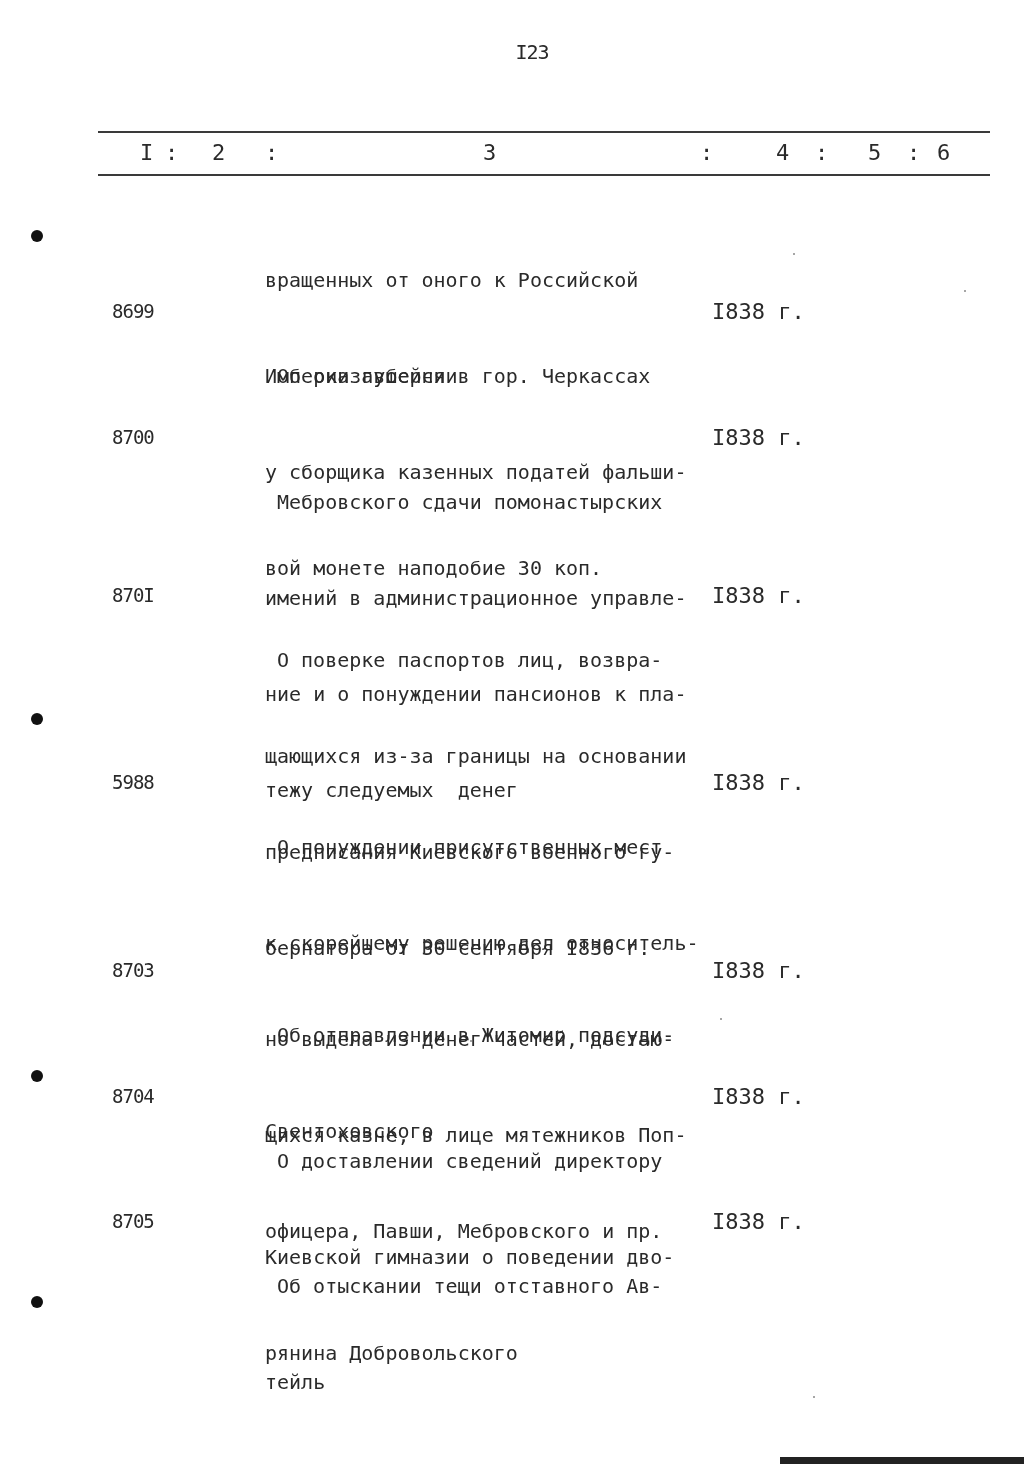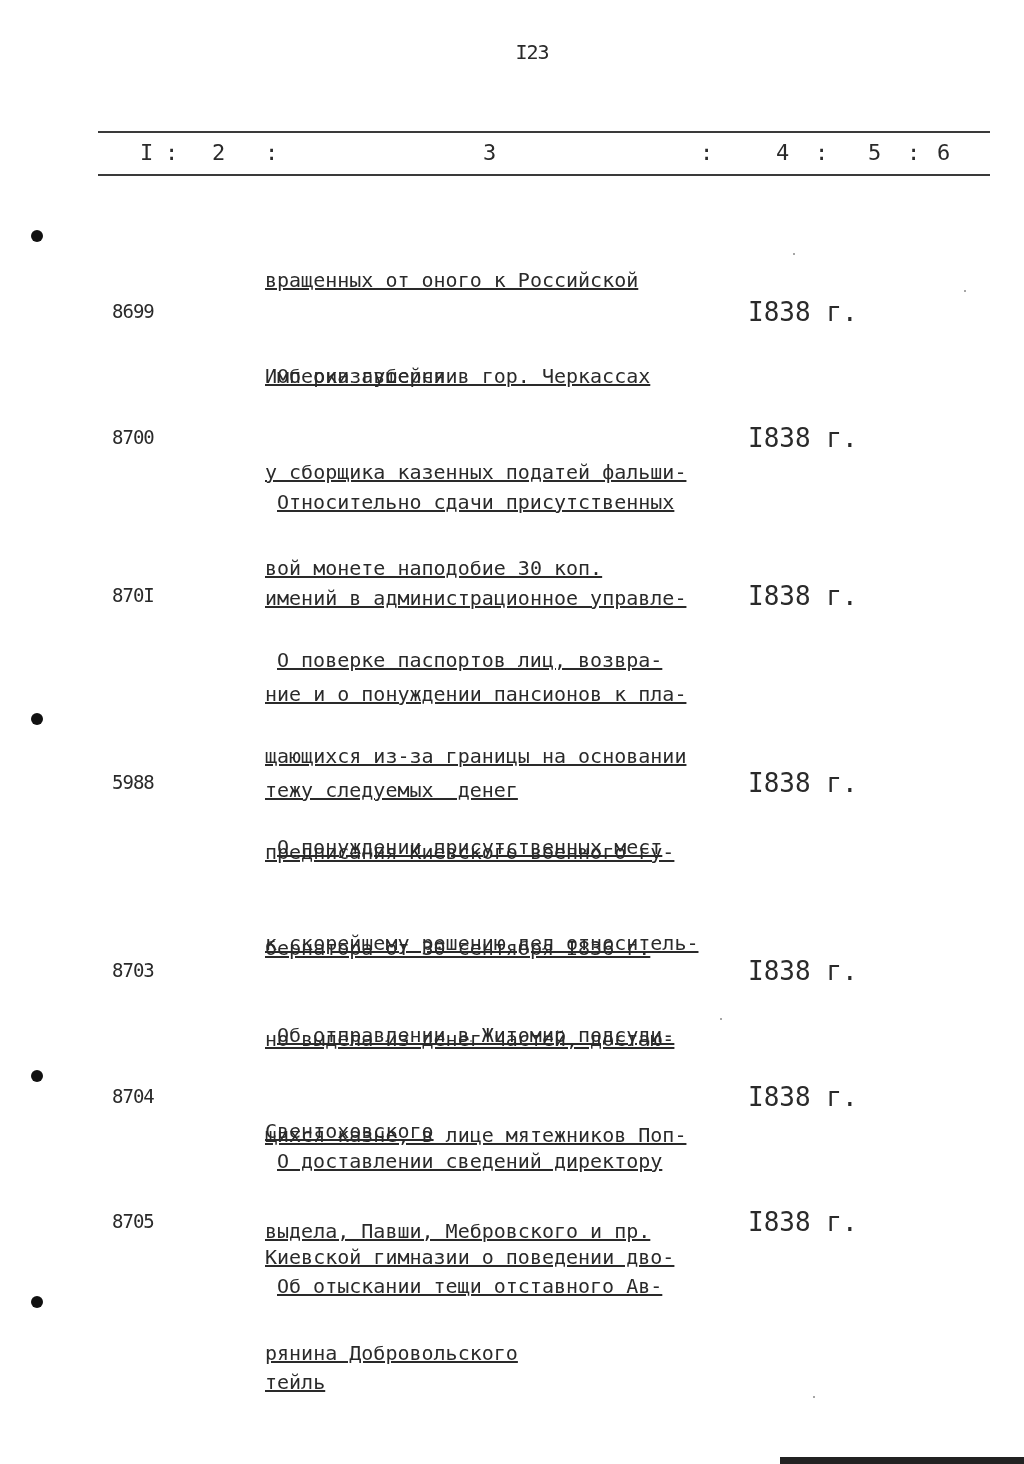--- a/index.html
+++ b/index.html
@@ -59,27 +59,27 @@
     }
     .entry .desc {
       position: absolute;
       left: 265px;
       top: 0;
       width: 470px;
       font-size: 20px;
       line-height: 32px;
       white-space: pre;
     }
-    .entry .desc .line { display: block; height: 32px; text-decoration: underline; }
+    .entry .desc .line { display: block; height: 32px; }
     .entry .desc .line.first { padding-left: 12px; }
     .entry .date {
       position: absolute;
-      left: 748px;
-      top: 0;
-      font-size: 26px;
+      left: 712px;
+      top: 0;
+      font-size: 22px;
       line-height: 32px;
       white-space: pre;
     }
     .punch {
       position: absolute;
       width: 12px;
       height: 12px;
       border-radius: 50%;
       background: #111;
     }
@@ -133,21 +133,21 @@
     <span class="line first">Об оказавшейся в гор. Черкассах</span>
     <span class="line">у сборщика казенных податей фальши-</span>
     <span class="line">вой монете наподобие 30 коп.</span>
   </div>
   <span class="date">I838 г.</span>
 </div>
 
 <div class="entry" style="top:422px">
   <span class="num" style="top:4px">8700</span>
   <div class="desc">
-    <span class="line first">Относительно сдачи присутственных</span>
+    <span class="line first">Мебровского сдачи помонастырских</span>
     <span class="line">имений в администрационное управле-</span>
     <span class="line">ние и о понуждении пансионов к пла-</span>
     <span class="line">тежу следуемых  денег</span>
   </div>
   <span class="date">I838 г.</span>
 </div>
 
 <div class="entry" style="top:580px">
   <span class="num" style="top:4px">870I</span>
   <div class="desc">
@@ -159,21 +159,21 @@
   <span class="date">I838 г.</span>
 </div>
 
 <div class="entry" style="top:767px">
   <span class="num" style="top:4px">5988</span>
   <div class="desc">
     <span class="line first">О понуждении присутственных мест</span>
     <span class="line">к скорейшему решению дел относитель-</span>
     <span class="line">но выдела из денег частей, достаю-</span>
     <span class="line">щихся казне, в лице мятежников Поп-</span>
-    <span class="line">выдела, Павши, Мебровского и пр.</span>
+    <span class="line">офицера, Павши, Мебровского и пр.</span>
   </div>
   <span class="date">I838 г.</span>
 </div>
 
 <div class="entry" style="top:955px">
   <span class="num" style="top:4px">8703</span>
   <div class="desc">
     <span class="line first">Об отправлении в Житомир подсуди-</span>
     <span class="line">Свентоховского</span>
   </div>

